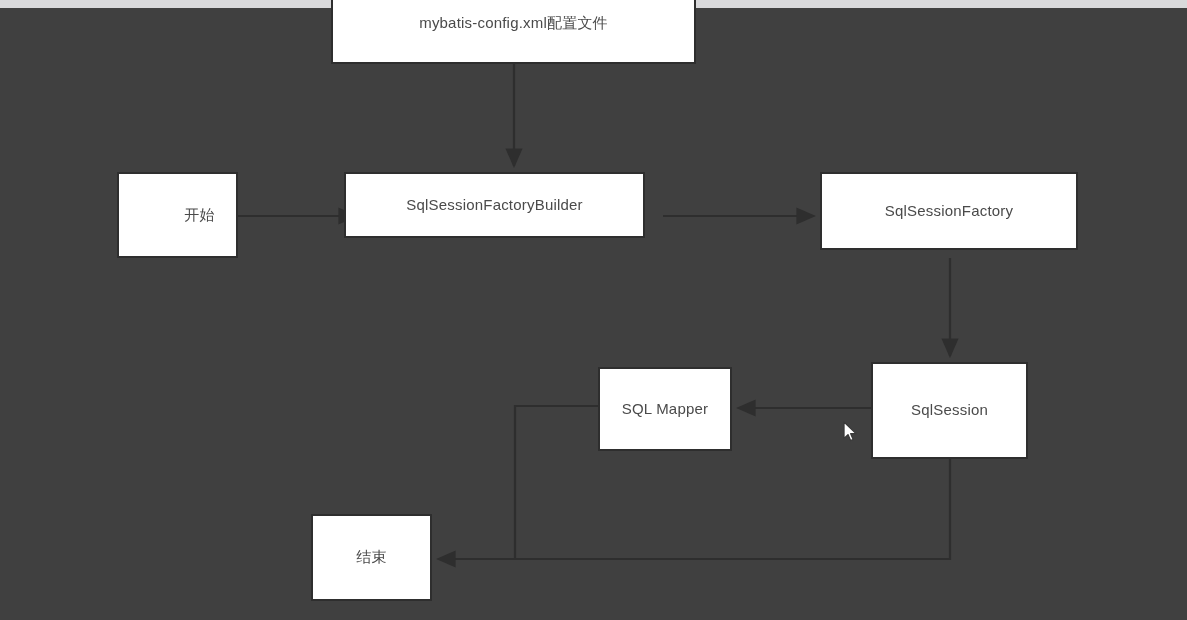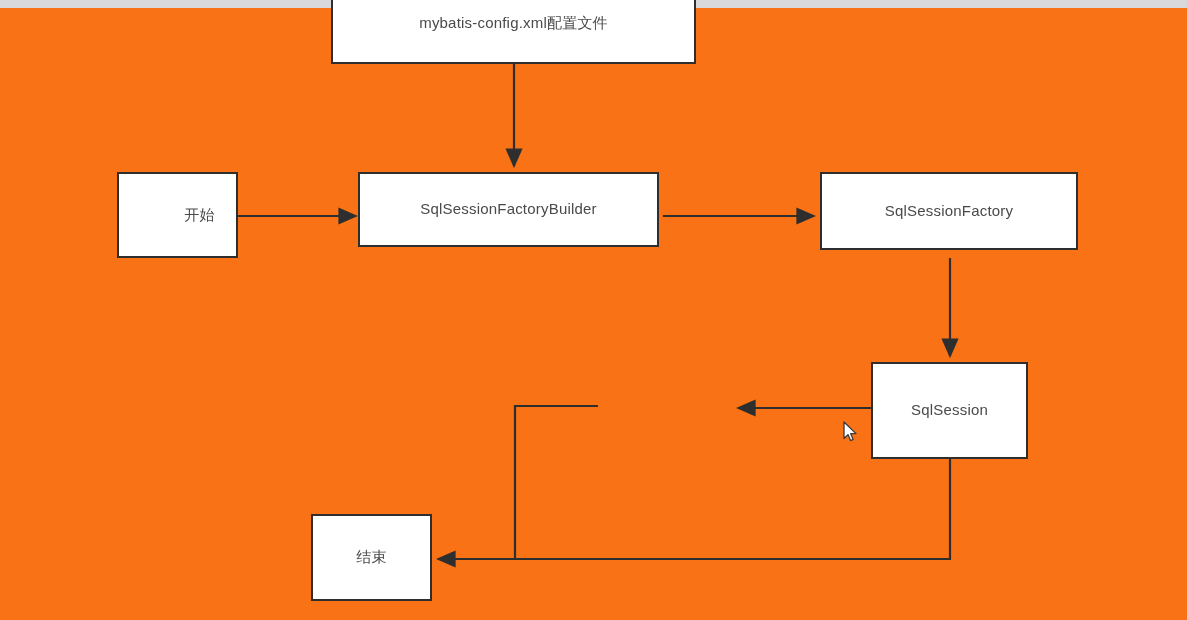--- a/index.html
+++ b/index.html
@@ -8,21 +8,21 @@
     padding: 0;
     background: #ffffff;
   }
   body {
     font-family: "Liberation Sans", "DejaVu Sans", sans-serif;
   }
   #canvas {
     position: relative;
     width: 1187px;
     height: 620px;
-    background: #f97316;
+    background: #404040;
     overflow: hidden;
   }
   .top-strip {
     position: absolute;
     left: 0;
     top: 0;
     width: 1187px;
     height: 8px;
     background: #d9d9db;
   }
@@ -40,21 +40,21 @@
     letter-spacing: 0.2px;
     line-height: 1.25;
     z-index: 3;
   }
   .node-label {
     display: block;
     padding: 0 6px;
   }
   .node.cfg   { left: 331px; top: -18px;  width: 365px; height: 82px; }
   .node.start { left: 117px; top: 172px;  width: 121px; height: 86px; padding-left: 44px; }
-  .node.ssfb  { left: 358px; top: 172px;  width: 301px; height: 75px; }
+  .node.ssfb  { left: 344px; top: 172px;  width: 301px; height: 66px; }
   .node.ssf   { left: 820px; top: 172px;  width: 258px; height: 78px; }
   .node.mapper{ left: 598px; top: 367px;  width: 134px; height: 84px; }
   .node.sqlsession { left: 871px; top: 362px; width: 157px; height: 97px; }
   .node.end   { left: 311px; top: 514px;  width: 121px; height: 87px; }
 
   #edges {
     position: absolute;
     left: 0;
     top: 0;
     width: 1187px;
@@ -108,20 +108,23 @@
   </div>
 
   <div class="node ssfb">
     <span class="node-label">SqlSessionFactoryBuilder</span>
   </div>
 
   <div class="node ssf">
     <span class="node-label">SqlSessionFactory</span>
   </div>
 
+  <div class="node mapper">
+    <span class="node-label">SQL Mapper</span>
+  </div>
 
   <div class="node end">
     <span class="node-label">结束</span>
   </div>
 
   <div class="node sqlsession">
     <span class="node-label">SqlSession</span>
   </div>
 
   <svg id="cursor" viewBox="0 0 16 22" xmlns="http://www.w3.org/2000/svg">

